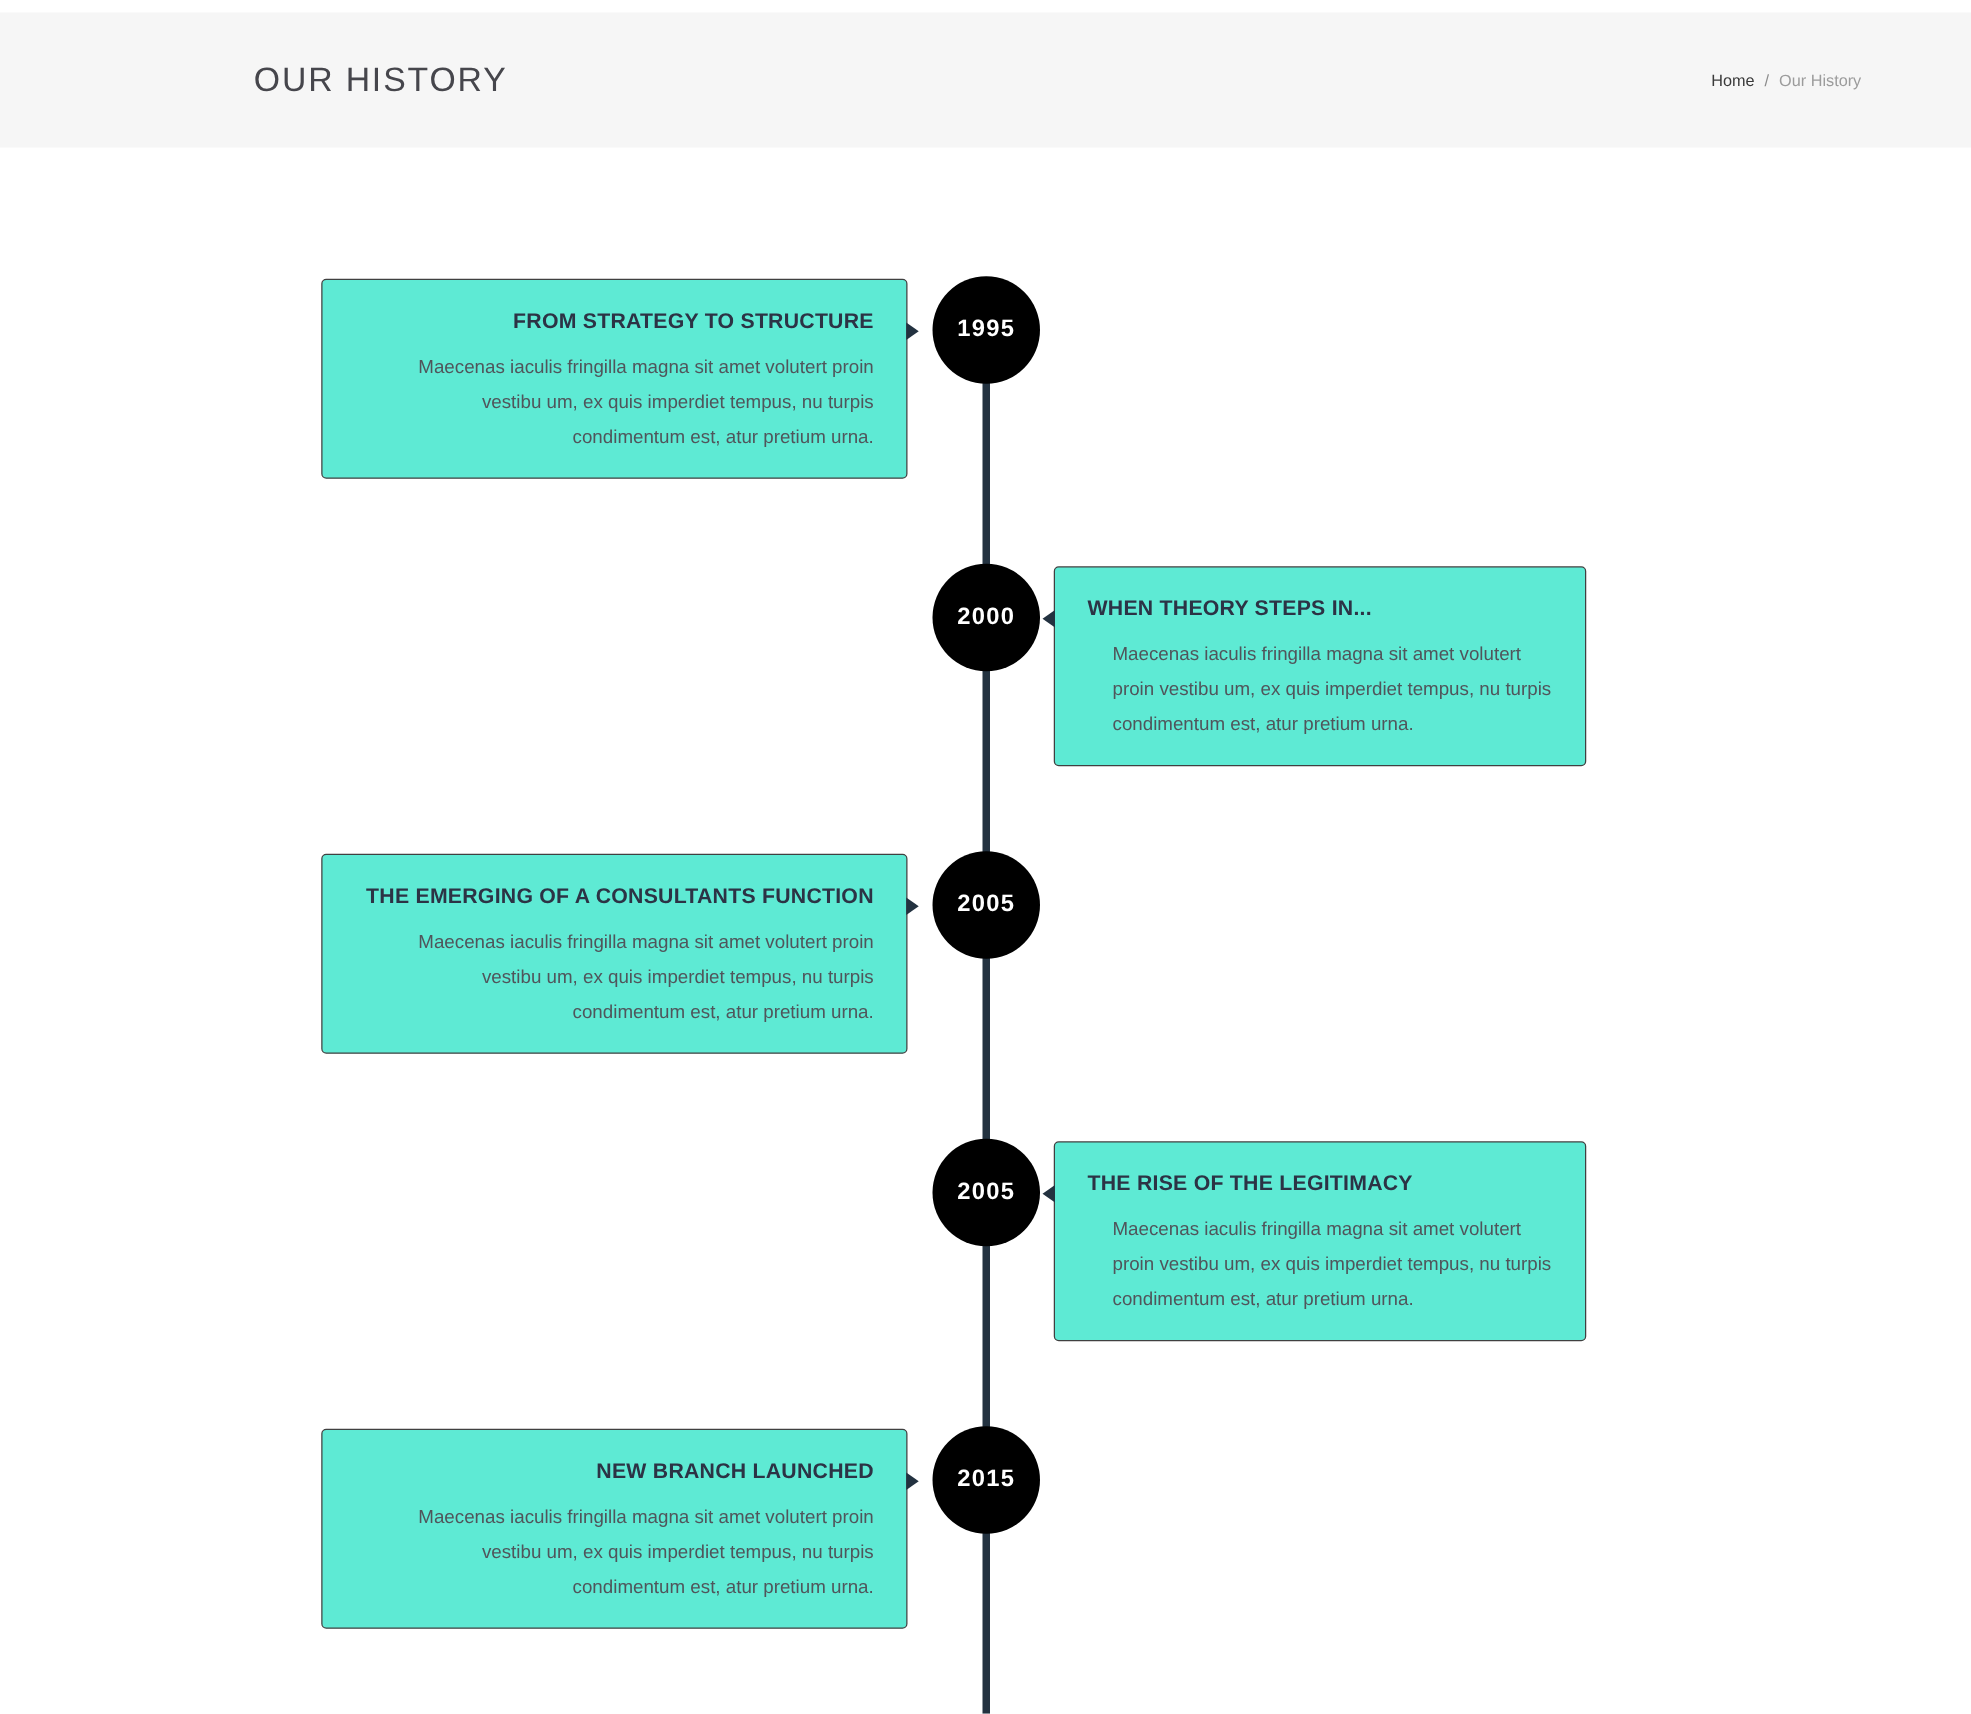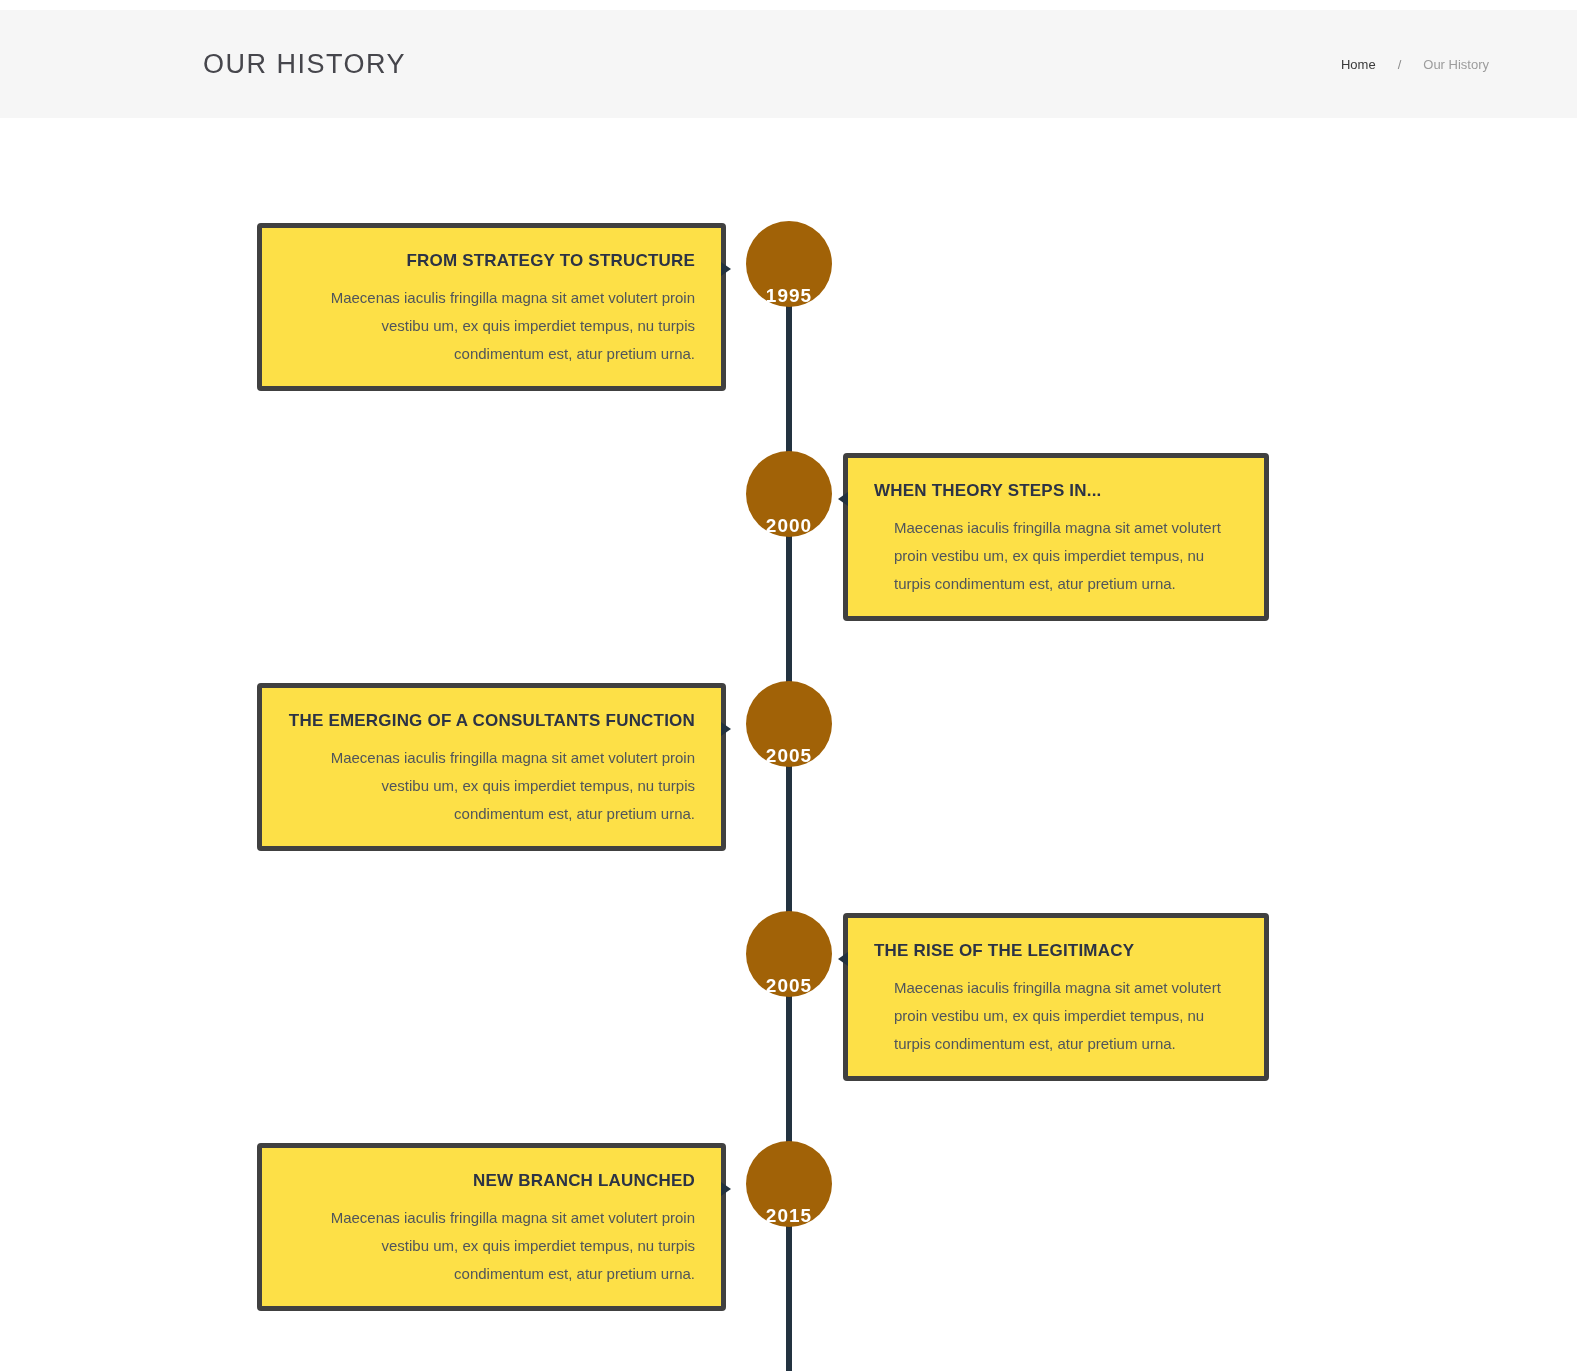--- a/index.html
+++ b/index.html
@@ -31,21 +31,21 @@
   .page-title {
     font-size: 27px;
     font-weight: 300;
     letter-spacing: 1.5px;
     color: #46464c;
   }
   .breadcrumb {
     font-size: 13px;
     display: flex;
     align-items: center;
-    gap: 22px;
+    gap: 8px;
   }
   .breadcrumb a {
     color: #3a3a3a;
     text-decoration: none;
     cursor: pointer;
   }
   .breadcrumb .sep { color: #8c8c8c; }
   .breadcrumb .current { color: #9c9c9c; }
 
   
@@ -67,38 +67,38 @@
     position: relative;
     height: 230px;
   }
   .tl-circle {
     position: absolute;
     left: 746px;
     top: -2px;
     width: 86px;
     height: 86px;
     border-radius: 50%;
-    background: #a16207;
-    display: flex;
-    align-items: flex-end;
+    background: #000000;
+    display: flex;
+    align-items: center;
     justify-content: center;
     z-index: 2;
   }
   .tl-year {
     color: #ffffff;
     font-size: 19px;
     font-weight: bold;
     letter-spacing: 1px;
   }
   .tl-card {
     position: absolute;
     top: 0;
     min-height: 160px;
-    background: #fde047;
-    border: 5px solid #404040;
+    background: #5eead4;
+    border: 1px solid #404040;
     border-radius: 4px;
     padding: 23px 26px 18px 26px;
     z-index: 1;
   }
   .tl-item.left .tl-card  { left: 257px; width: 469px; text-align: right; }
   .tl-item.right .tl-card { left: 843px; width: 426px; text-align: left; }
   .tl-title {
     font-size: 17px;
     font-weight: bold;
     letter-spacing: 0.2px;

